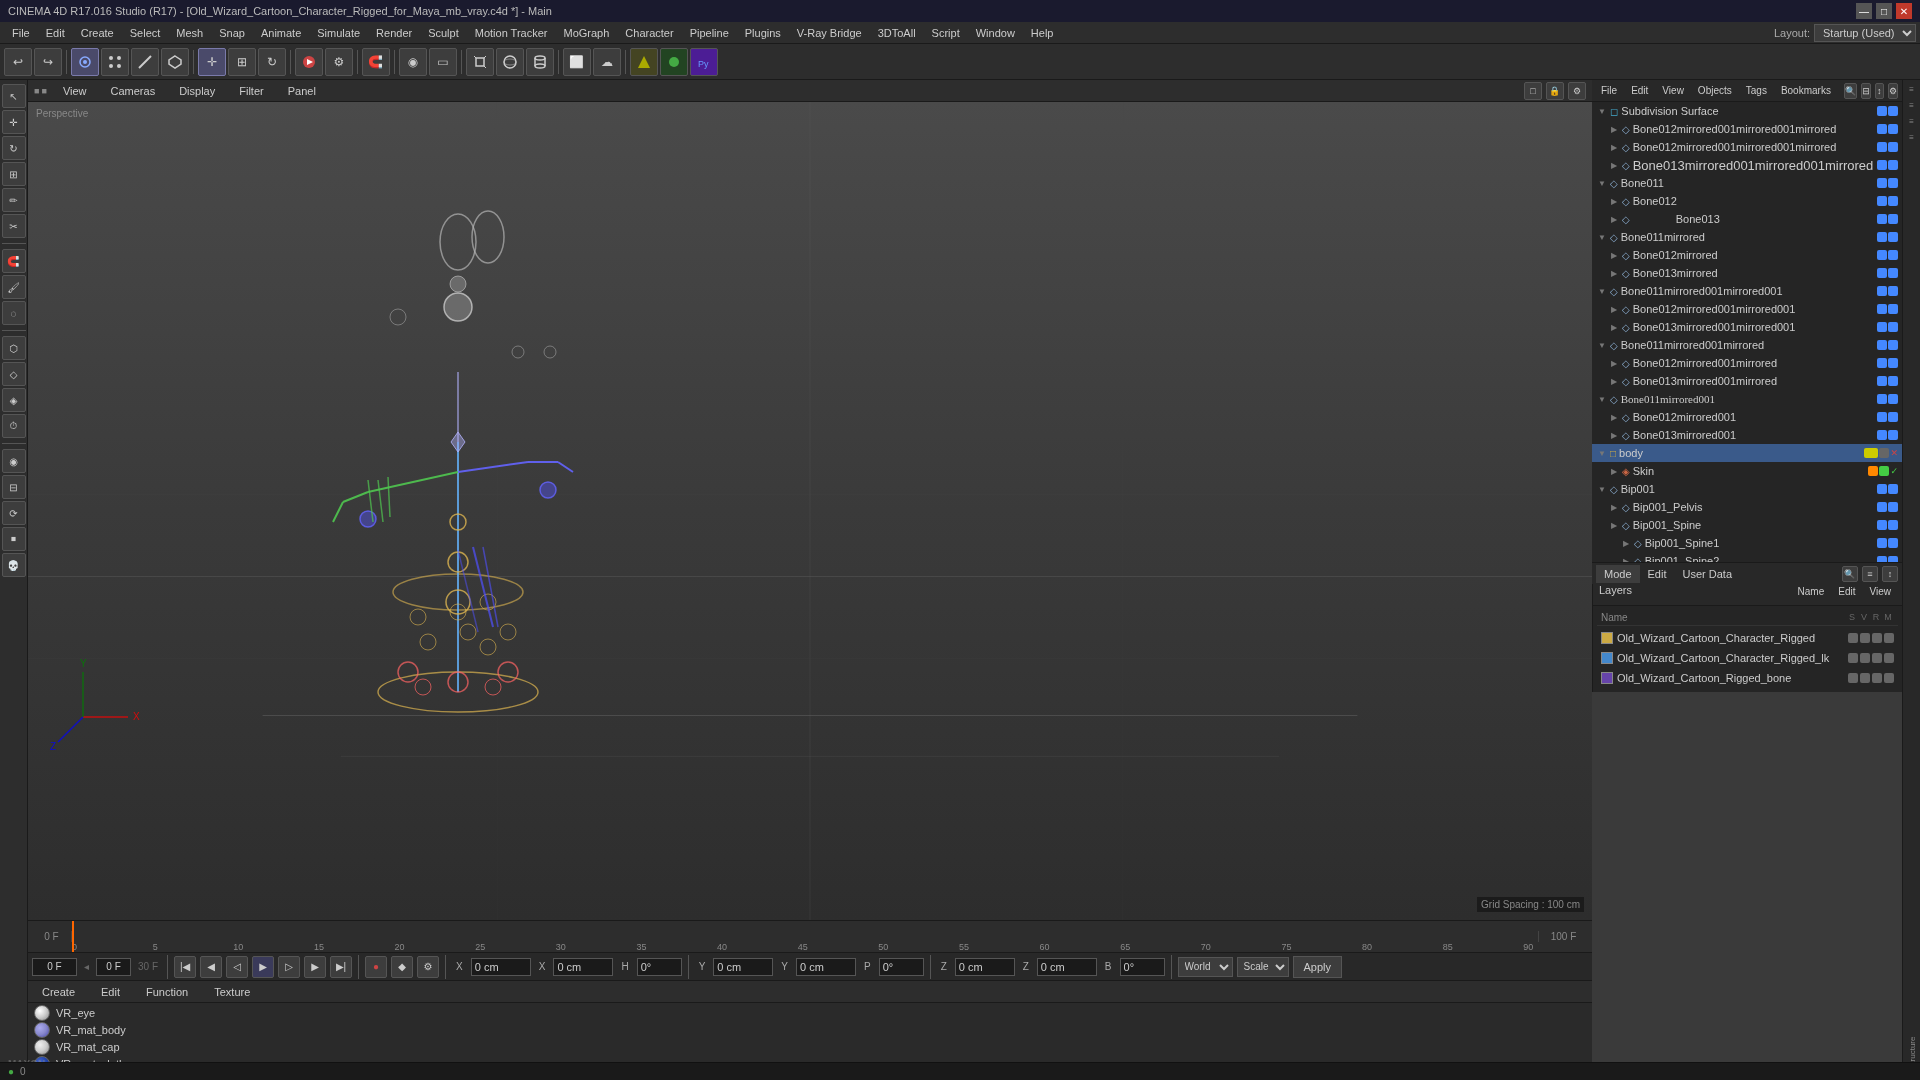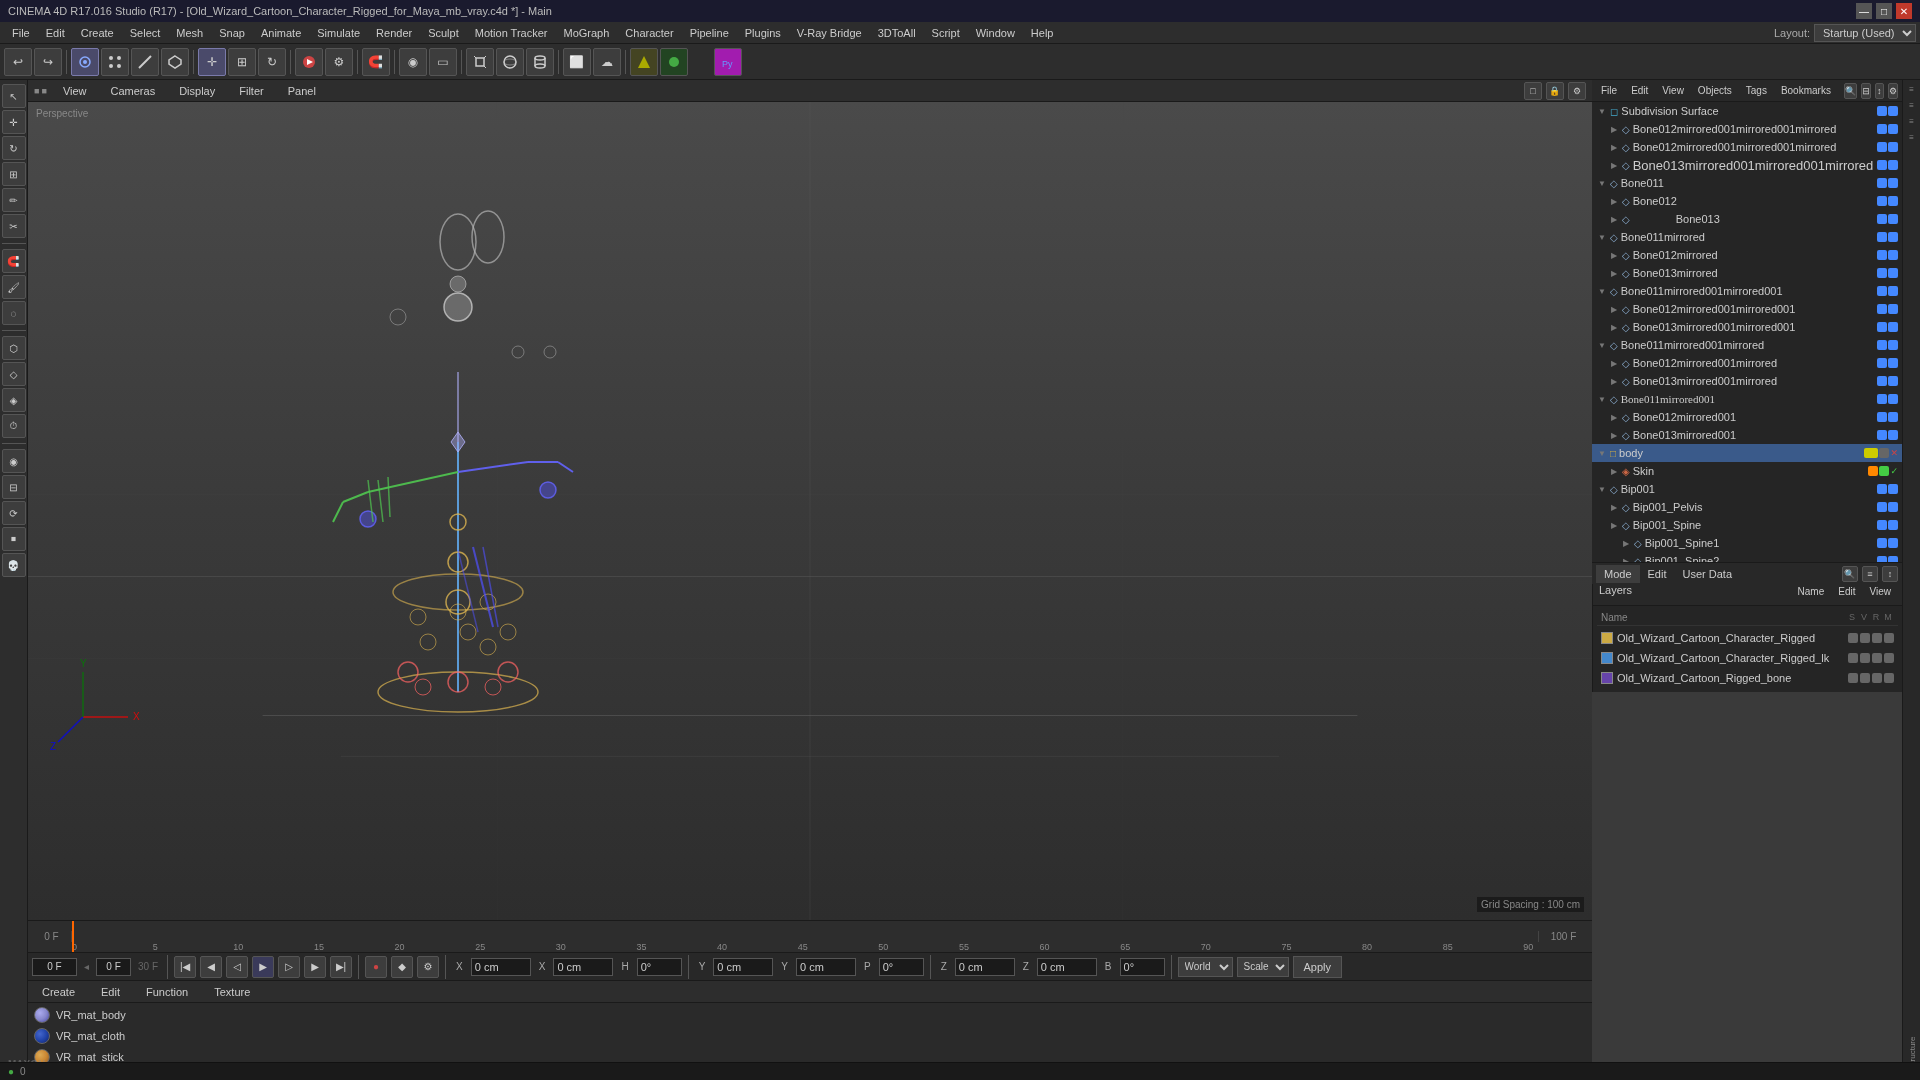--- a/index.html
+++ b/index.html
@@ -213,21 +213,21 @@
   <div class="toolbar-btn" style="background:#444422;">
     <svg width="16" height="16" viewBox="0 0 16 16">
         <polygon points="8,2 14,14 2,14" fill="#aaaa00"></polygon>
       </svg>
   </div>
   <div class="toolbar-btn" style="background:#224422;">
     <svg width="16" height="16" viewBox="0 0 16 16">
         <circle cx="8" cy="8" r="5" fill="#44aa44"></circle>
       </svg>
   </div>
-  <div class="toolbar-btn" style="background:#a21caf;margin-left:24px;">
+  <div class="toolbar-btn" style="background:#4c1d95;">
     <svg width="16" height="16" viewBox="0 0 16 16">
         <text x="2" y="13" font-size="9" fill="#6699ff">Py</text>
       </svg>
   </div>
 </div>
 
 <div id="main-layout">
 
   <div id="left-sidebar">
     <div class="side-btn" title="Select">↖</div>
@@ -451,22 +451,30 @@
         <span style="flex:1;"></span>
 
         <div style="position:absolute; left:8px; bottom:8px; opacity:0.5;">
           <svg width="50" height="12" viewBox="0 0 50 12">
               <text x="0" y="10" font-size="10" fill="#888" font-weight="bold">MAXON</text>
             </svg>
         </div>
       </div>
       <div id="material-items">
         <div class="mat-item">
+          <div class="mat-icon" style="background: radial-gradient(circle at 35% 35%, #ffffff, #cccccc, #888888);"></div>
+          <span>VR_eye</span>
+        </div>
+        <div class="mat-item">
           <div class="mat-icon" style="background: radial-gradient(circle at 35% 35%, #aaaaee, #8888cc, #4444aa);"></div>
           <span>VR_mat_body</span>
+        </div>
+        <div class="mat-item">
+          <div class="mat-icon" style="background: radial-gradient(circle at 35% 35%, #eeeeee, #cccccc, #888888);"></div>
+          <span>VR_mat_cap</span>
         </div>
         <div class="mat-item">
           <div class="mat-icon" style="background: radial-gradient(circle at 35% 35%, #4466cc, #2244aa, #112266);"></div>
           <span>VR_mat_cloth</span>
         </div>
         <div class="mat-item">
           <div class="mat-icon" style="background: radial-gradient(circle at 35% 35%, #ddaa55, #cc8833, #885522);"></div>
           <span>VR_mat_stick</span>
         </div>
       </div>

